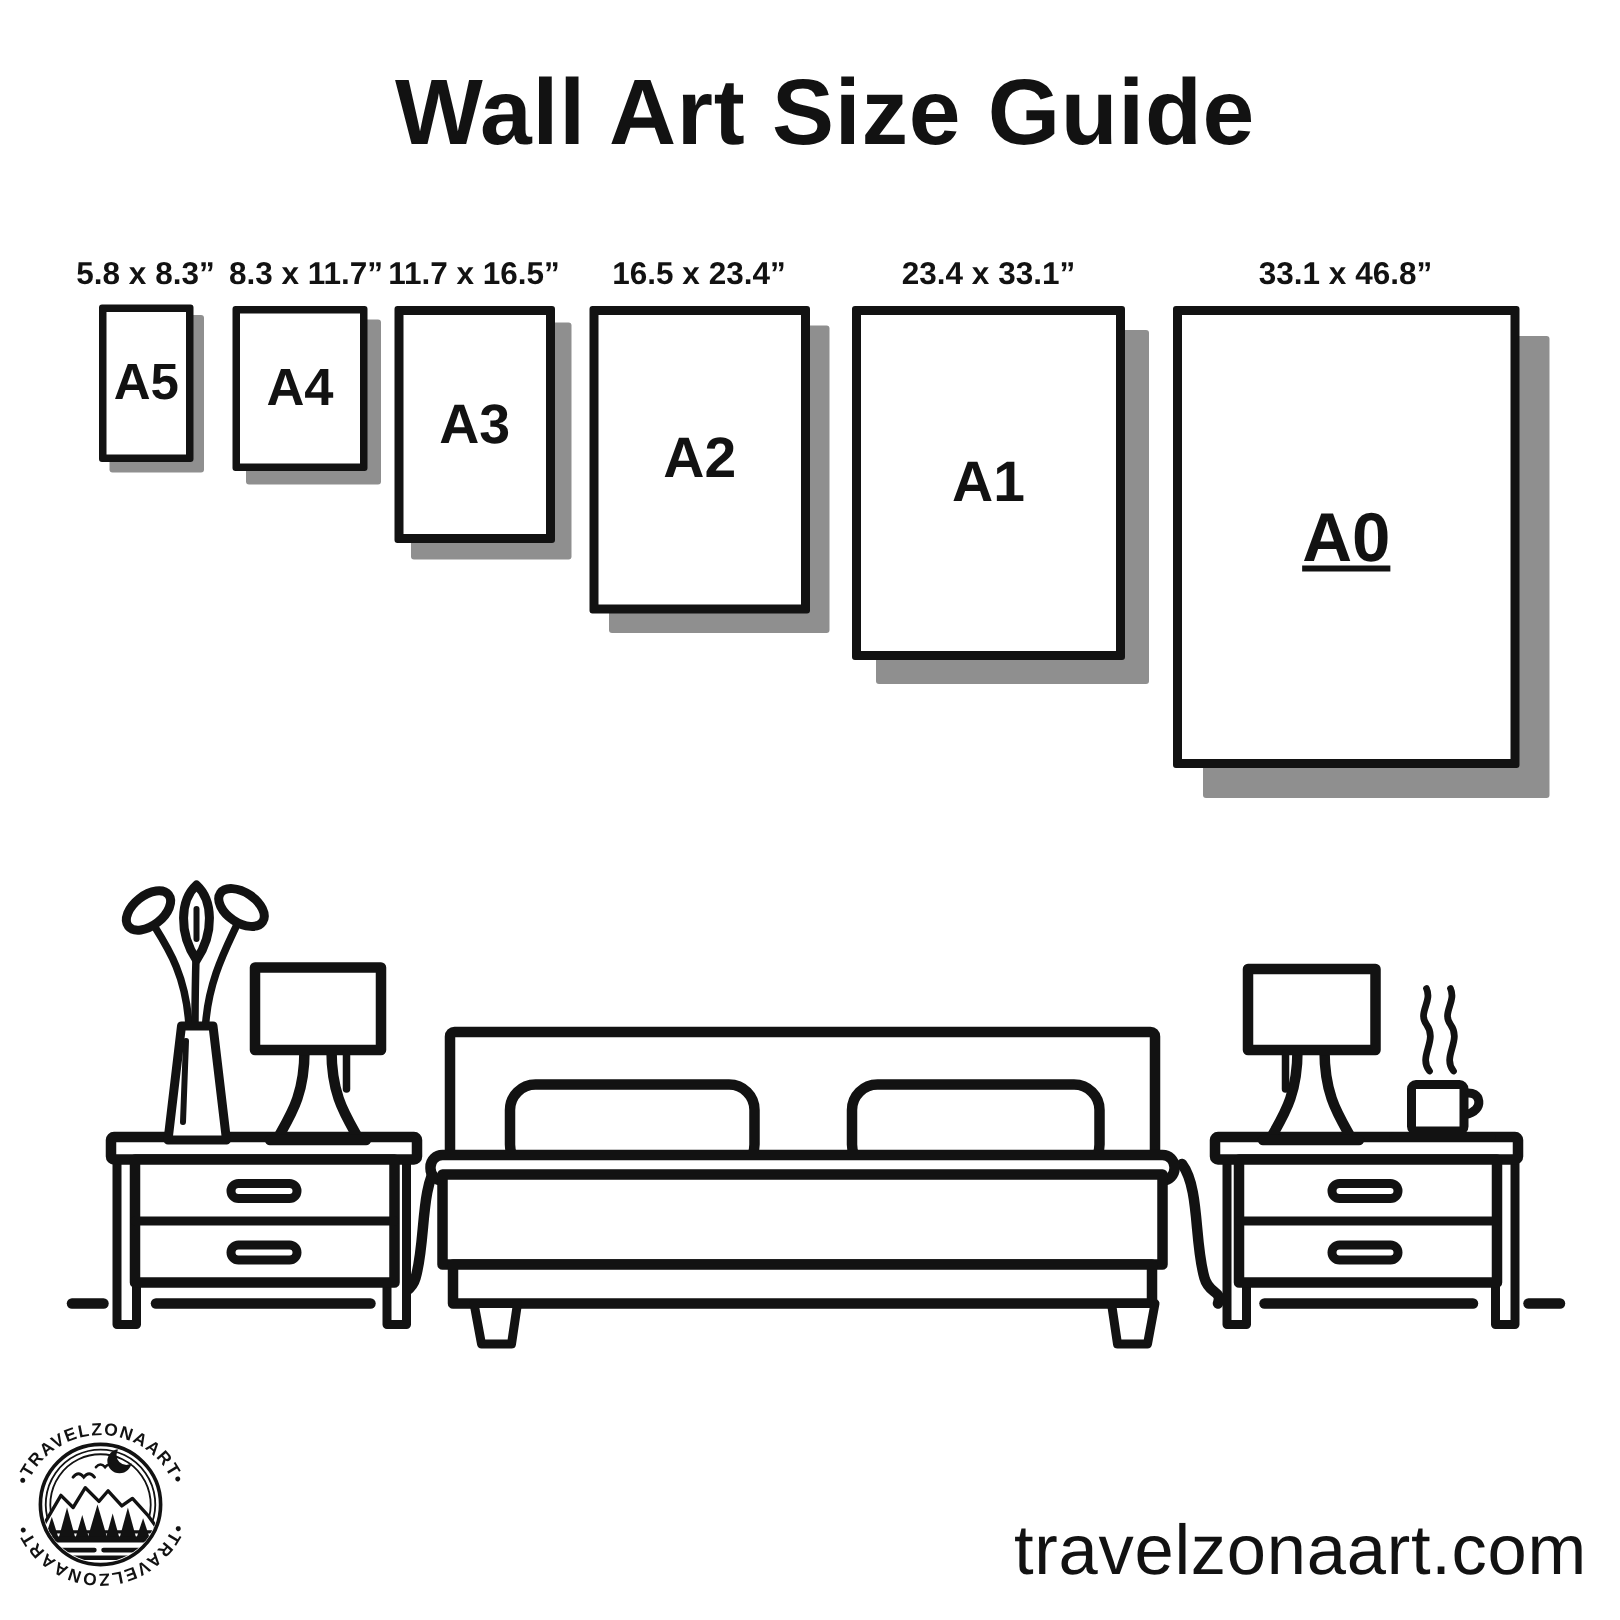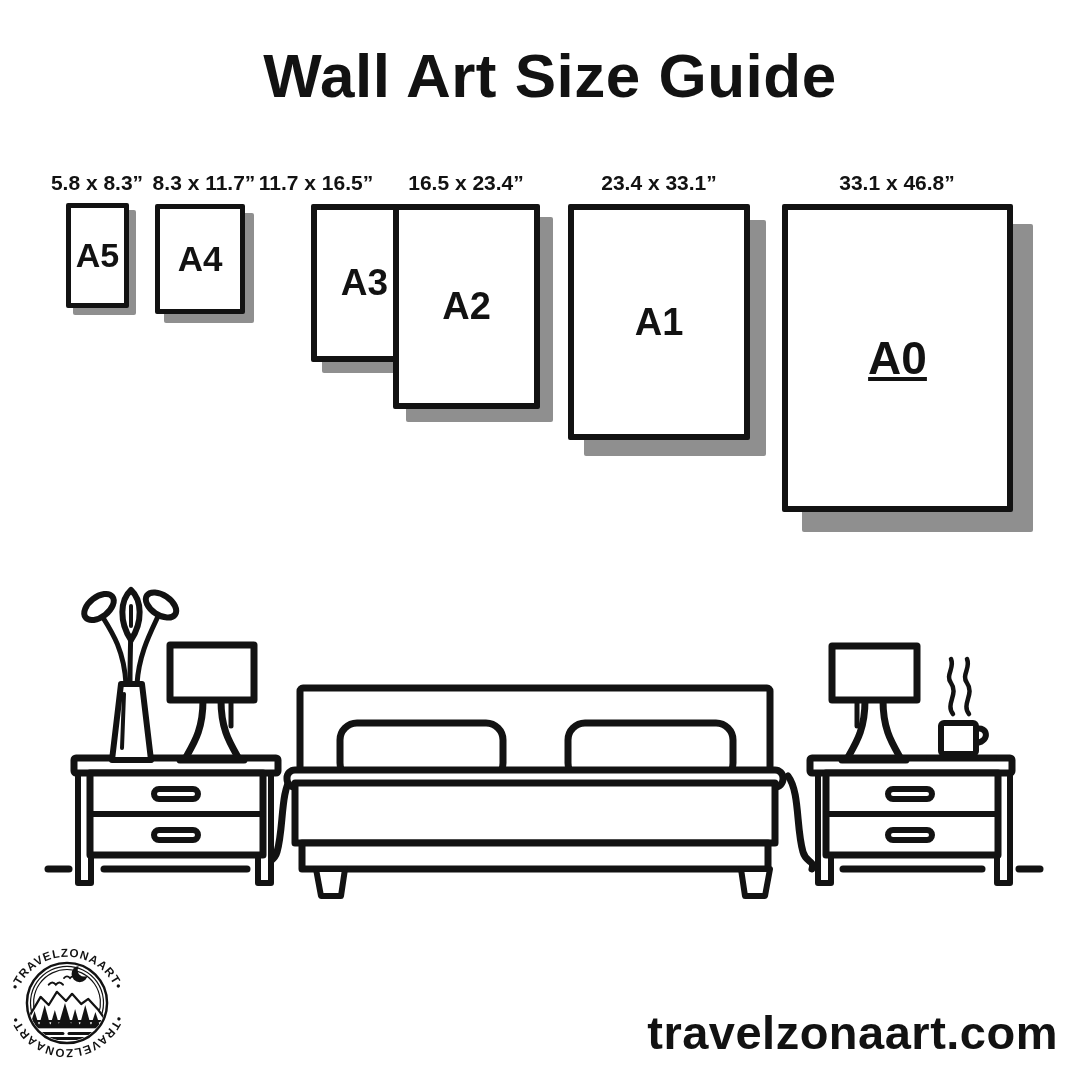--- a/index.html
+++ b/index.html
@@ -19,29 +19,29 @@
   }
   .paper {
     position:absolute; box-sizing:border-box; background:#fff;
     border:6px solid var(--ink); border-radius:2px;
     display:flex; align-items:center; justify-content:center;
     font-weight:700; color:var(--ink);
   }
   .sl0{left:97px}.sl1{left:204px}.sl2{left:316px}.sl3{left:466px}.sl4{left:659px}.sl5{left:897px}
   .p0{left:66px;  top:203px; width:63px;  height:105px;  border-width:5px; box-shadow:7px 7px 0 var(--shadow);  font-size:34px;}
   .p1{left:155px; top:204px; width:90px;  height:110px; border-width:5px; box-shadow:9px 9px 0 var(--shadow);  font-size:35px;}
-  .p2{left:263px; top:204px; width:107px; height:158px; box-shadow:11px 11px 0 var(--shadow); font-size:37px;margin-left:48px;}
+  .p2{left:263px; top:204px; width:107px; height:158px; box-shadow:11px 11px 0 var(--shadow); font-size:37px;}
   .p3{left:393px; top:204px; width:147px; height:205px; box-shadow:13px 13px 0 var(--shadow); font-size:38px;}
   .p4{left:568px; top:204px; width:182px; height:236px; box-shadow:16px 16px 0 var(--shadow); font-size:38px;}
   .p5{left:782px; top:204px; width:231px; height:308px; box-shadow:20px 20px 0 var(--shadow); font-size:46px;text-decoration:underline;}
   .illustration { position:absolute; left:0; top:580px; width:1080px; height:330px; }
   .logo { position:absolute; left:6px; top:934px; width:122px; height:142px; }
   .website {
     position:absolute; top:1005px; right:22px;
-    font-size:47px; font-weight:700; letter-spacing:0.5px; color:var(--ink);
+    font-size:47px; font-weight:400; letter-spacing:0.5px; color:var(--ink);
   }
   svg .stroke { stroke:var(--ink); stroke-linecap:round; stroke-linejoin:round; }
 </style>
 </head>
 <body>
 
 <div class="canvas">
 
   <div class="title">Wall Art Size Guide</div>
 

